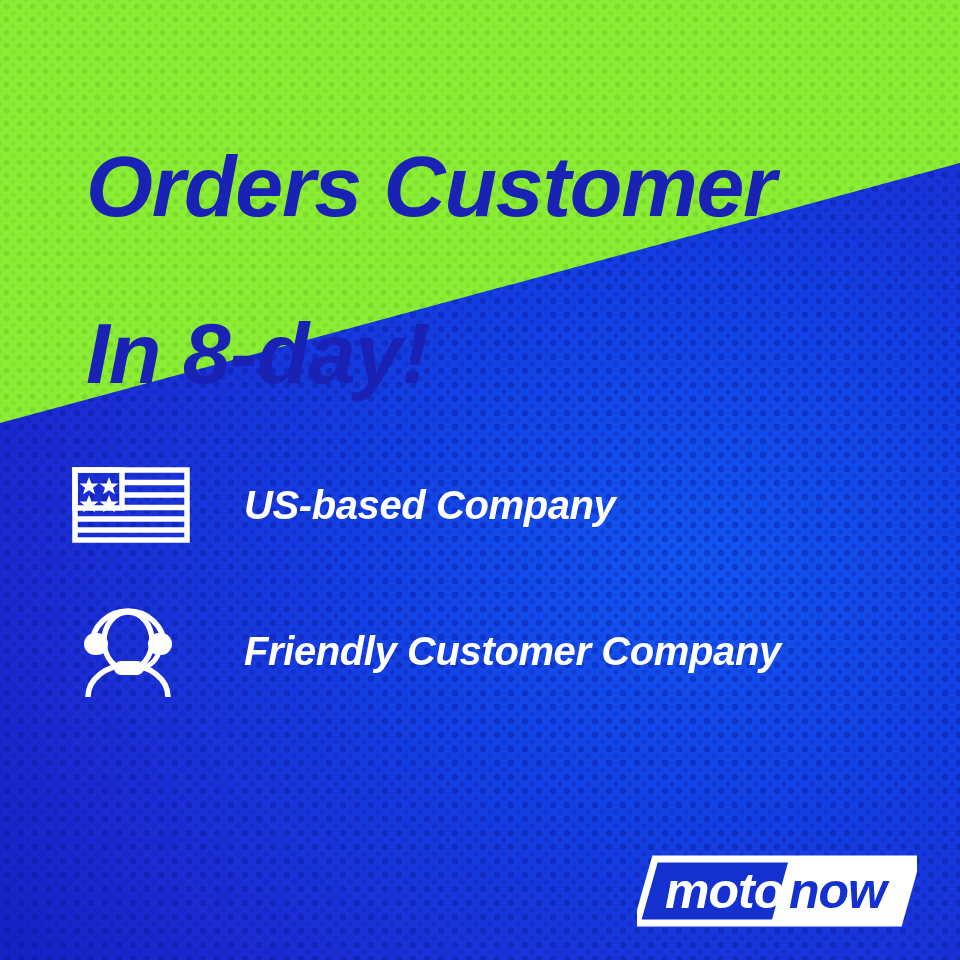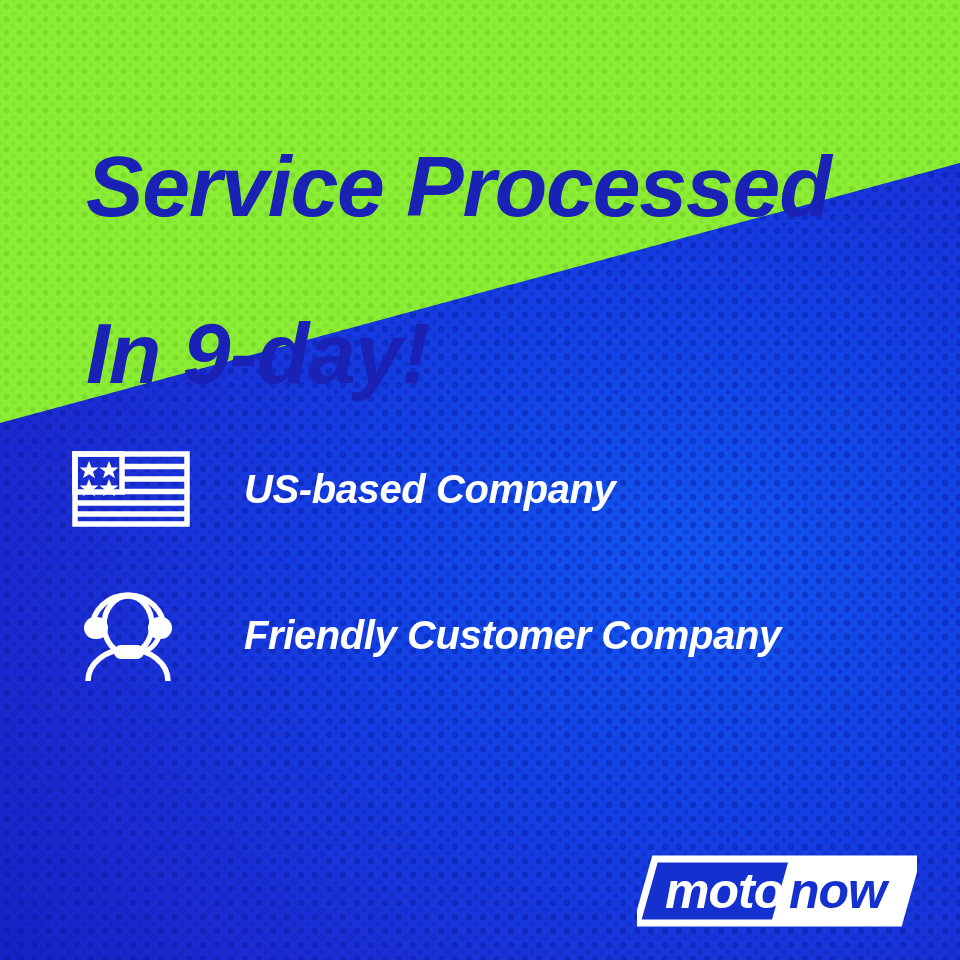--- a/index.html
+++ b/index.html
@@ -85,21 +85,21 @@
     white-space: pre-line;
   }
   .headline-line {
     display: block;
   }
 
   
   .features {
     position: absolute;
     left: 0;
-    top: 416px;
+    top: 432px;
     width: 840px;
   }
   .feature-row {
     position: relative;
     height: 146px;
     display: flex;
     align-items: center;
   }
   .feature-icon {
     width: 130px;
@@ -135,22 +135,22 @@
 <div class="banner">
 
   <div class="bg-green"></div>
   <div class="bg-green-dots"></div>
   <div class="bg-green-dots2"></div>
   <div class="bg-blue"></div>
   <div class="bg-blue-dots"></div>
   <div class="bg-blue-dots2"></div>
 
   <div class="headline">
-    <span class="headline-line">Service Processed</span>
-    <span class="headline-line">In 9-day!</span>
+    <span class="headline-line">Orders Customer</span>
+    <span class="headline-line">In 8-day!</span>
   </div>
 
   <div class="features">
 
     <div class="feature-row">
       <div class="feature-icon">
         <svg width="118" height="76" viewBox="0 0 118 76" fill="none">
           <rect x="3" y="3" width="112" height="70" stroke="#FFFFFF" stroke-width="5.5" fill="none"></rect>
           <rect x="3" y="3" width="47" height="38" stroke="#FFFFFF" stroke-width="5.5" fill="none"></rect>
           <line x1="50" y1="15.5" x2="115" y2="15.5" stroke="#FFFFFF" stroke-width="5.5"></line>

